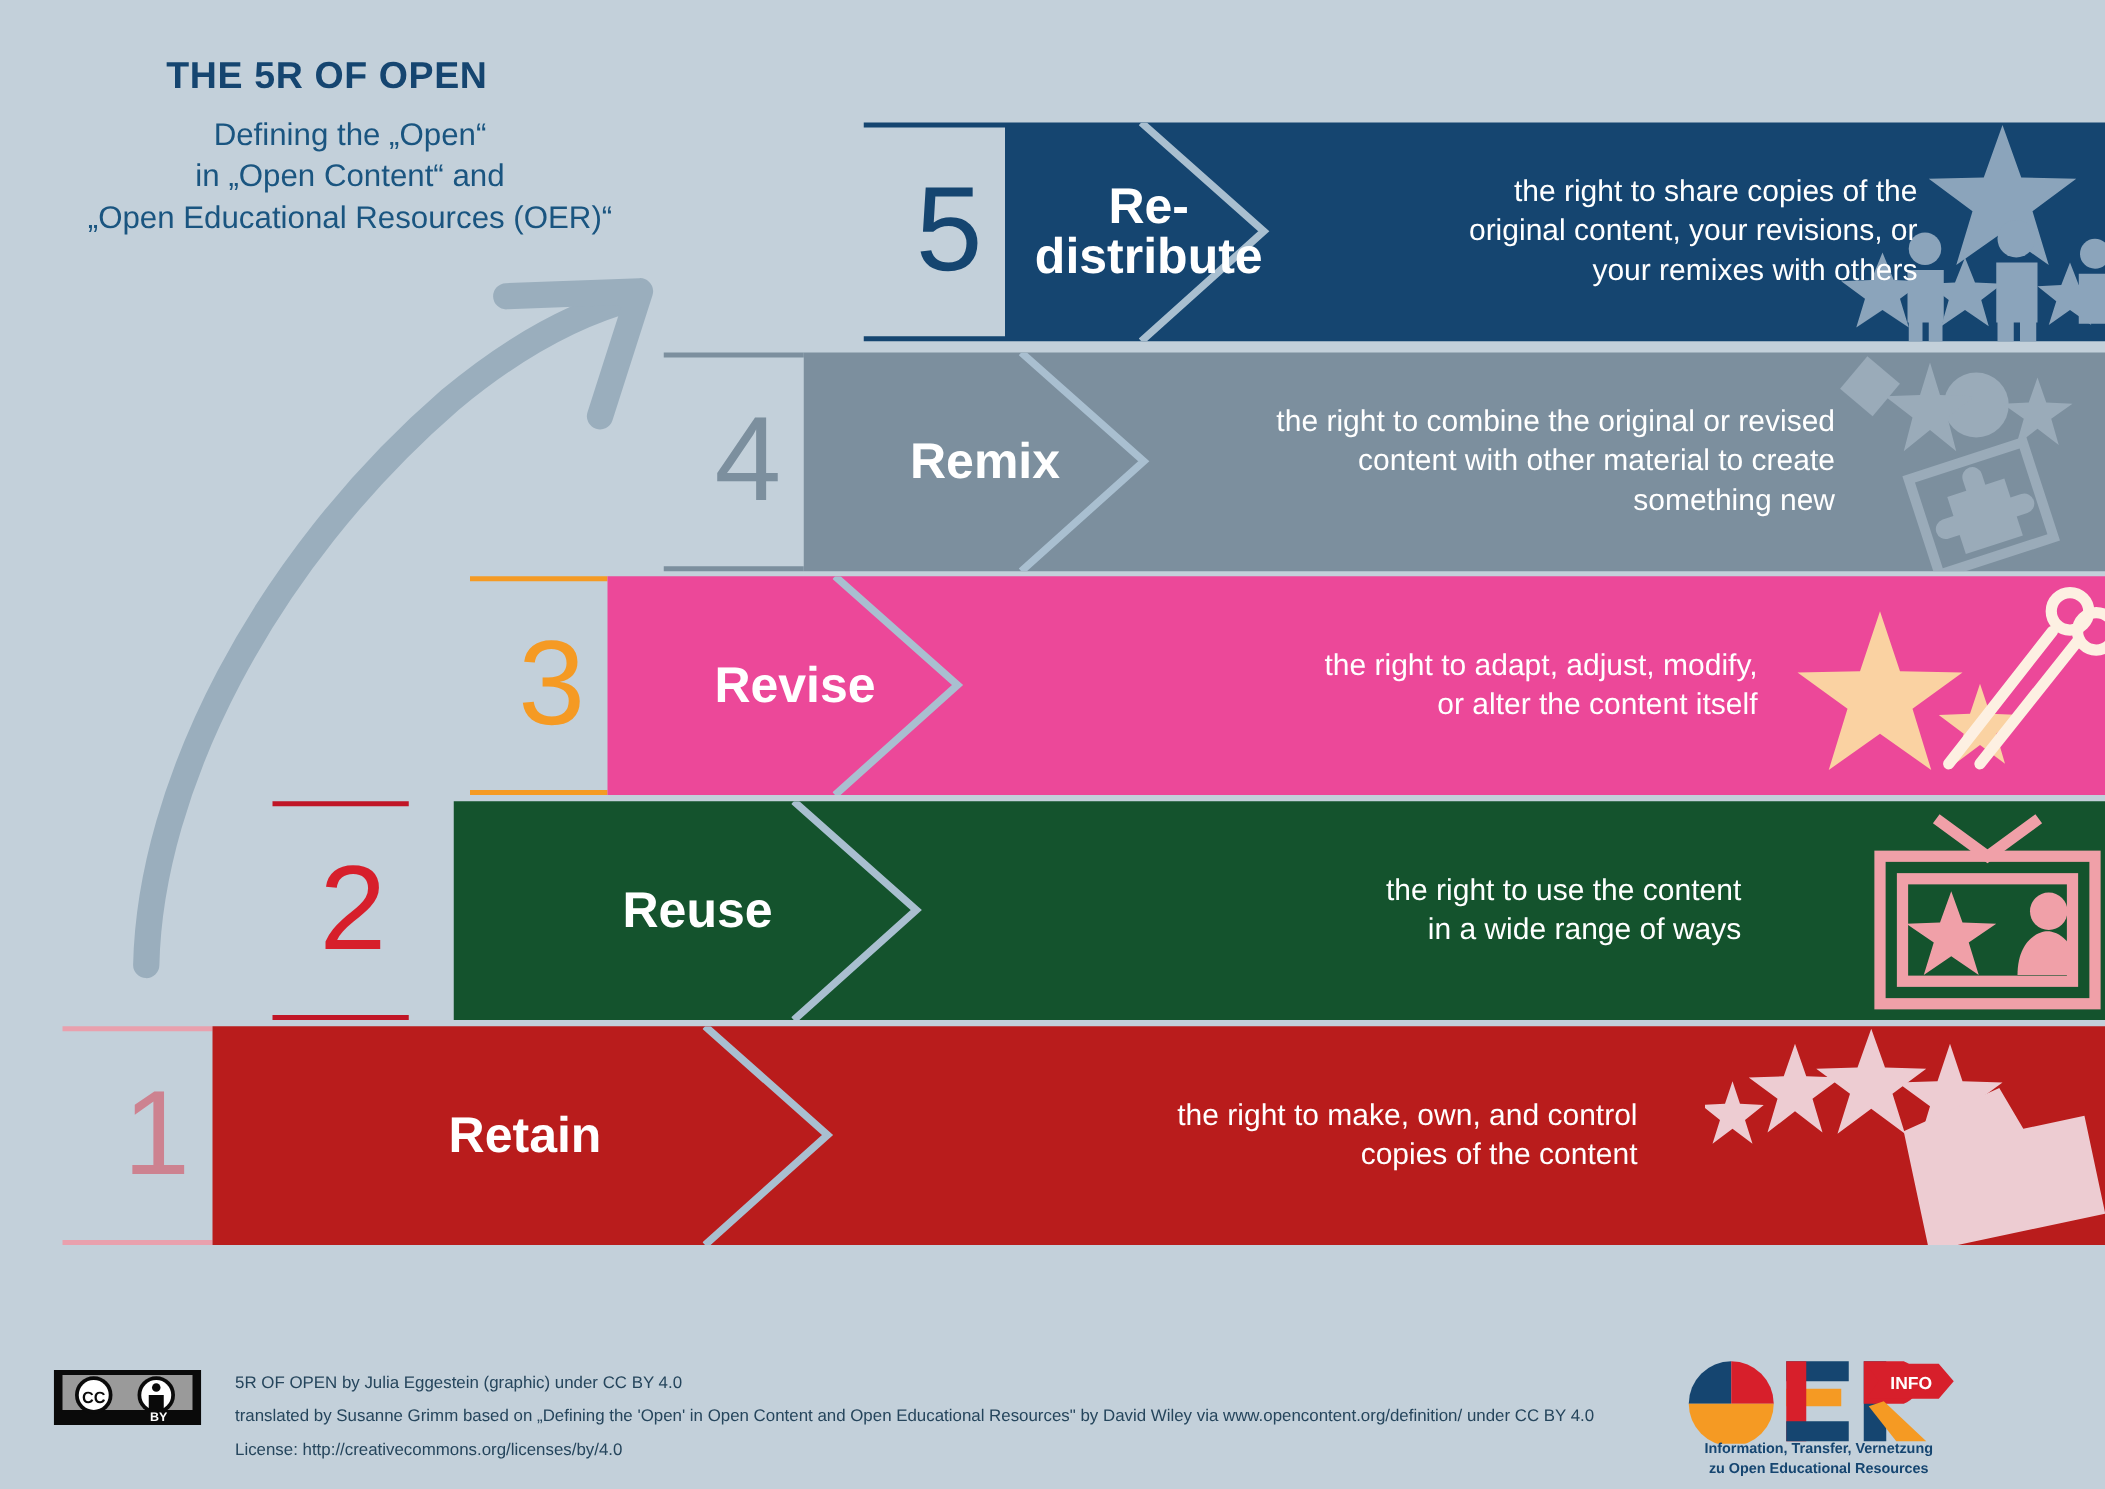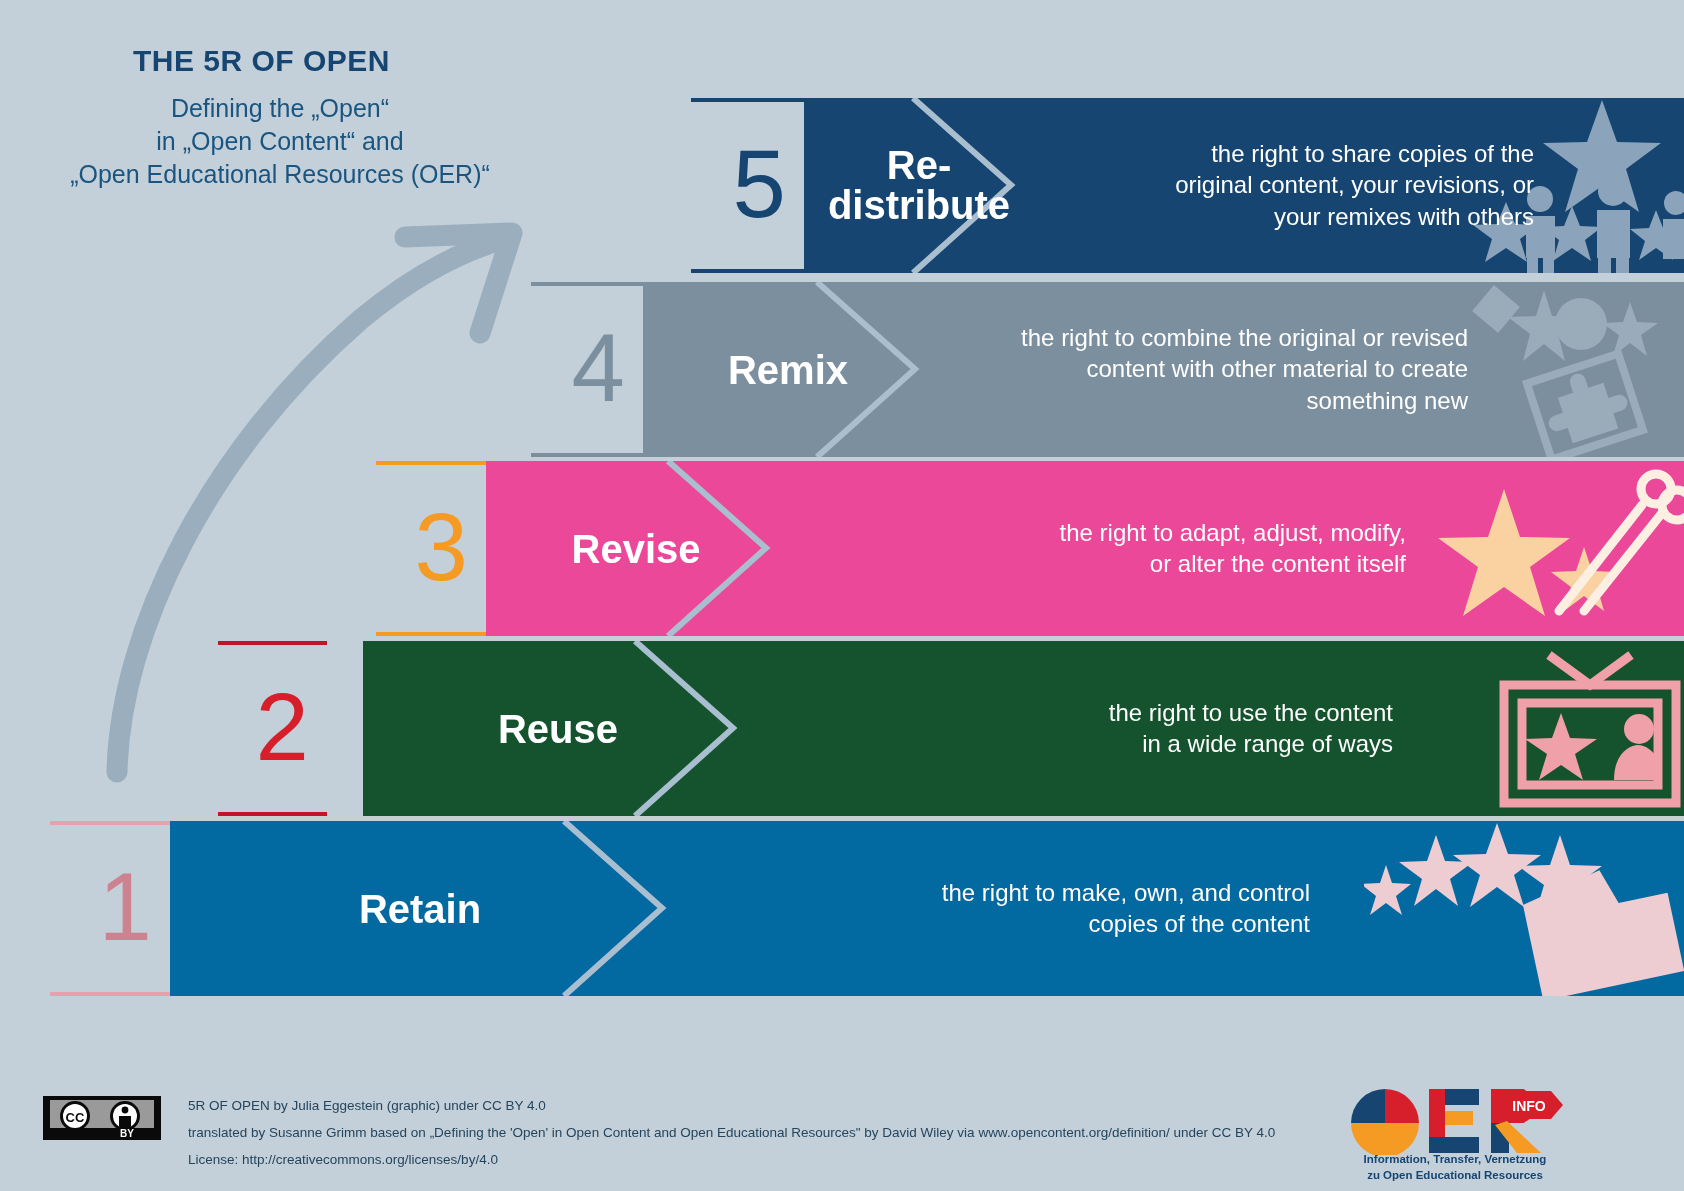--- a/index.html
+++ b/index.html
@@ -230,21 +230,21 @@
       </div>
     </div>
   </div>
 
   <div class="row" style="left:40px;top:821px;right:0;">
     <div class="numcell" style="width:130px;">
       <div class="rule top" style="background:#e9a0ad;"></div>
       <div class="rule bot" style="background:#e9a0ad;"></div>
       <div class="num" style="color:#cd8290;">1</div>
     </div>
-    <div class="bar" style="left:130px;background:#0369a1;">
+    <div class="bar" style="left:130px;background:#b91c1c;">
       <svg class="deco" viewBox="0 0 320 175" style="width:320px;">
         <g fill="#edccd2">
           <path d="M22 44 L28 62 L47 63 L32 75 L38 94 L22 82 L6 94 L12 75 L-3 63 L16 62 Z"></path>
           <path d="M72 14 L81 40 L109 41 L86 58 L94 85 L72 68 L50 85 L58 58 L35 41 L63 40 Z"></path>
           <path d="M133 2 L144 33 L177 34 L150 54 L160 86 L133 66 L106 86 L116 54 L89 34 L122 33 Z"></path>
           <path d="M196 14 L206 44 L238 45 L212 64 L221 94 L196 75 L171 94 L180 64 L154 45 L186 44 Z"></path>
           <g transform="rotate(-12 230 120)">
             <path d="M168 70 L250 52 L262 88 L312 88 L312 168 L168 168 Z"></path>
           </g>
         </g>

